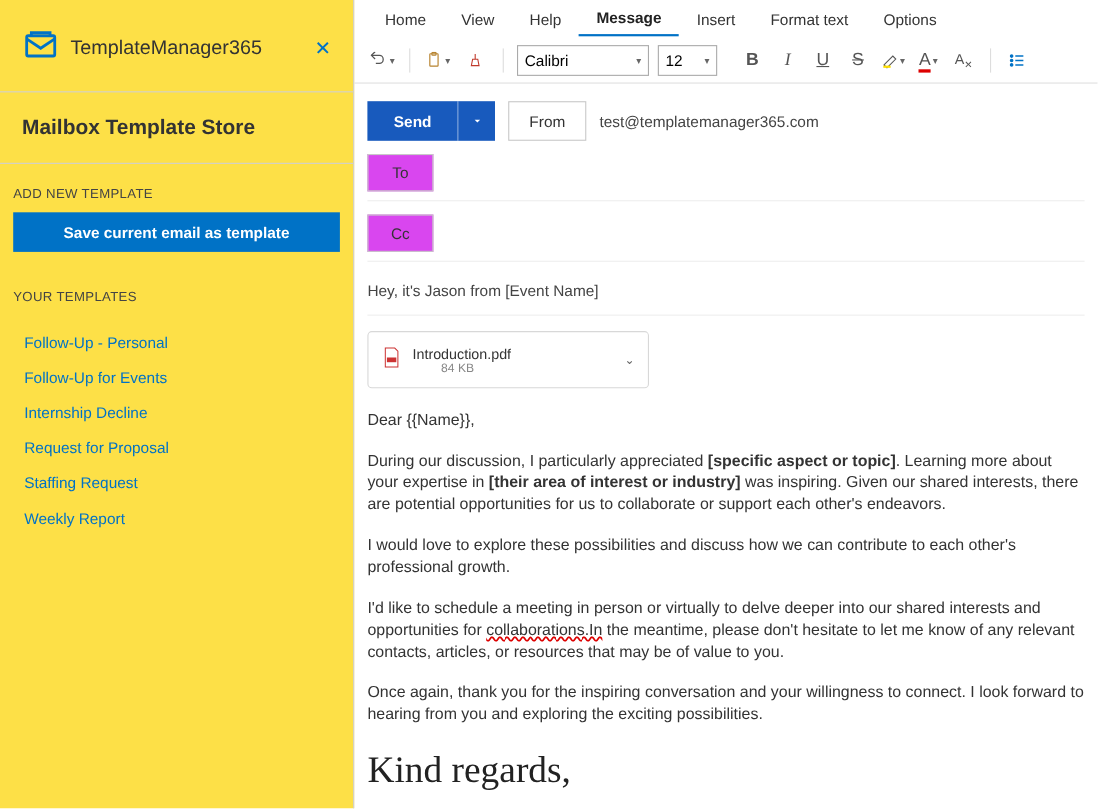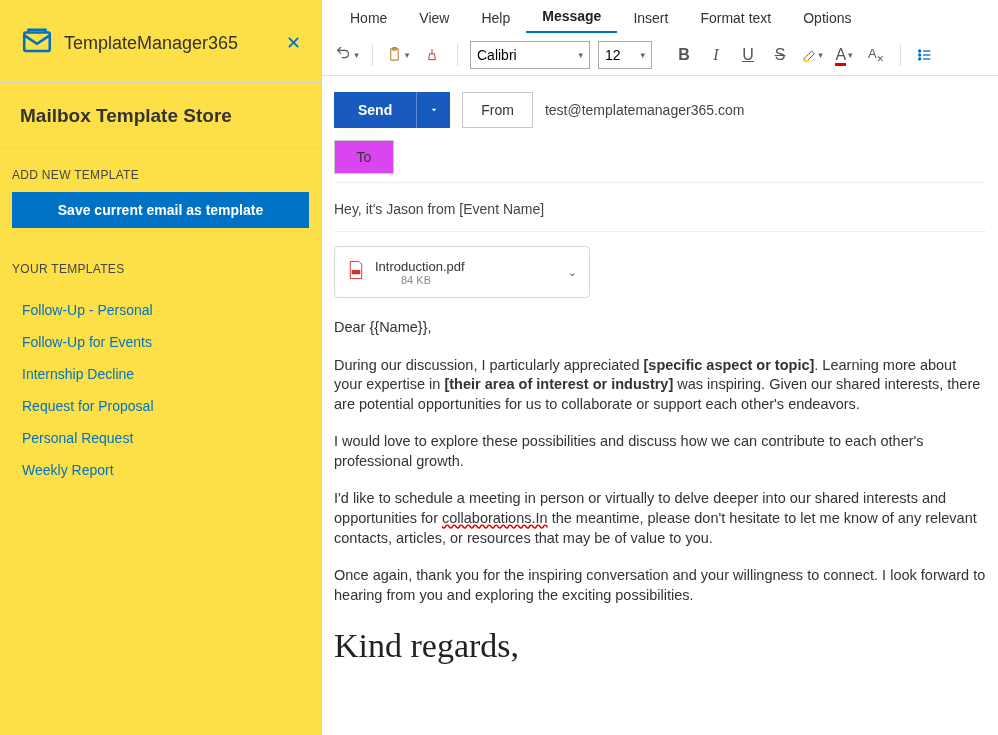--- a/index.html
+++ b/index.html
@@ -306,21 +306,21 @@
   </div>
   <div class="sidebar-title">Mailbox Template Store</div>
   <div class="section-label">ADD NEW TEMPLATE</div>
   <button class="primary-btn">Save current email as template</button>
   <div class="section-label" style="padding-top:34px;">YOUR TEMPLATES</div>
   <div class="template-list">
     <span class="template-link">Follow-Up - Personal</span>
     <span class="template-link">Follow-Up for Events</span>
     <span class="template-link">Internship Decline</span>
     <span class="template-link">Request for Proposal</span>
-    <span class="template-link">Personal Request</span>
+    <span class="template-link">Staffing Request</span>
     <span class="template-link">Weekly Report</span>
   </div>
 </div>
 
 <div class="main">
   <div class="ribbon-tabs">
     <div class="ribbon-tab">Home</div>
     <div class="ribbon-tab">View</div>
     <div class="ribbon-tab">Help</div>
     <div class="ribbon-tab active">Message</div>
@@ -401,20 +401,23 @@
               <path d="M6 9l6 6 6-6z"></path>
             </svg>
         </button>
       </div>
       <button class="from-btn">From</button>
       <span class="from-email">test@templatemanager365.com</span>
     </div>
     <div class="addr-row">
       <button class="addr-btn">To</button>
     </div>
+    <div class="addr-row">
+      <button class="addr-btn">Cc</button>
+    </div>
     <div class="subject-row">Hey, it's Jason from [Event Name]</div>
   </div>
 
   <div class="attachment">
     <div class="att-left">
       <span>
         <svg width="18" height="20" viewBox="0 0 24 28">
             <path d="M4 2h12l4 4v20H4z" fill="#fff" stroke="#c33" stroke-width="1.3"></path>
             <rect x="6" y="14" width="12" height="6" fill="#c33"></rect>
           </svg>

